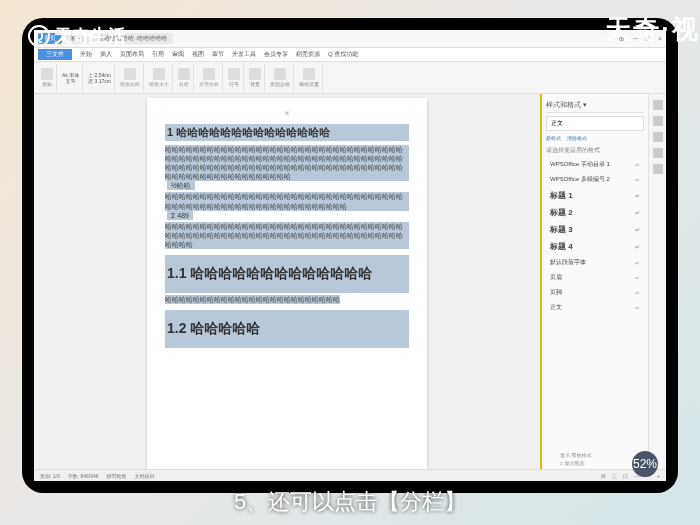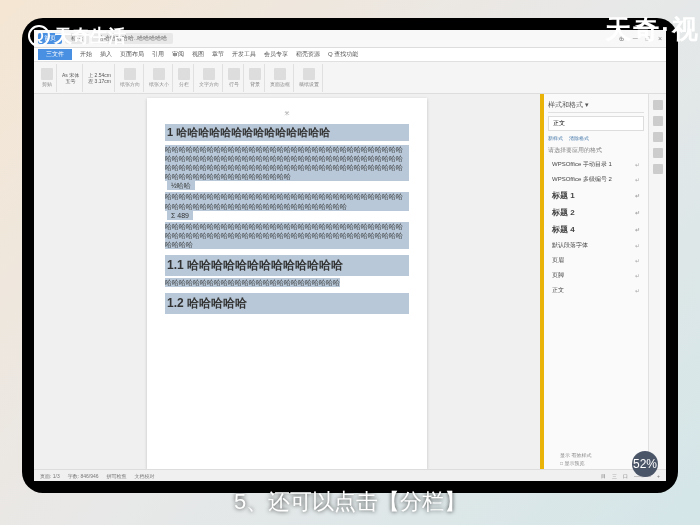--- a/index.html
+++ b/index.html
@@ -23,25 +23,25 @@
 .rb-icons{display:flex;gap:2px}
 .rb-icon{width:12px;height:12px;background:#ddd;border-radius:1px}
 .rb-label{font-size:5px;color:#888;margin-top:1px}
 .rb-text{font-size:5px;color:#555}
 .content{display:flex;height:calc(100% - 76px)}
 .doc-area{flex:1;background:#f0f0f0;display:flex;justify-content:center;padding-top:4px;overflow:hidden}
 .page{width:280px;background:#fff;box-shadow:0 1px 3px rgba(0,0,0,0.2);padding:12px 18px;font-size:7px;color:#333}
 .ruler-mark{text-align:center;font-size:5px;color:#999;margin-bottom:8px}
 .sel{background:#b8c8d8}
 .h1{font-size:11px;font-weight:bold;margin:8px 0 4px;padding:1px 2px}
-.h2{font-size:12px;font-weight:bold;margin:6px 0 2px;padding:2px 2px}
+.h2{font-size:14px;font-weight:bold;margin:6px 0 2px;padding:10px 2px}
 .body-block{line-height:1.3;margin:2px 0;word-break:break-all}
 .body-block span{display:inline-block}
 .formula{background:#b8c8d8;padding:0 4px;margin:0 2px;font-size:7px}
-.side-panel{width:108px;background:#fafafa;border-left:4px solid #eab308;padding:4px;font-size:6px}
+.side-panel{width:108px;background:#fafafa;border-left:2px solid #eab308;padding:4px;font-size:6px}
 .sp-title{font-size:7px;color:#555;padding:2px 0;border-bottom:1px solid #e0e0e0;margin-bottom:3px}
 .sp-current{background:#fff;border:1px solid #ddd;padding:2px 4px;margin-bottom:2px}
 .sp-subhead{font-size:6px;color:#888;padding:3px 0 2px}
 .sp-item{padding:3px 4px;display:flex;justify-content:space-between;align-items:center;color:#444;cursor:pointer}
 .sp-check{color:#aaa;font-size:6px}
 .sp-bold{font-weight:bold;font-size:8px}
 .sp-bottom{position:absolute;bottom:14px;right:6px;width:100px;font-size:5px;color:#888}
 .sp-footer-item{display:flex;align-items:center;gap:3px;padding:1px 0}
 .statusbar{position:absolute;bottom:0;left:0;right:0;height:12px;background:#f0f0f0;border-top:1px solid #ddd;display:flex;align-items:center;font-size:5px;color:#777;padding:0 6px;gap:8px}
 .statusbar .sb-right{margin-left:auto;display:flex;gap:6px;align-items:center}
@@ -188,20 +188,24 @@
             </div>
             <div class="sp-item sp-bold">
               <span>标题 1</span>
               <span class="sp-check">↵</span>
             </div>
             <div class="sp-item sp-bold">
               <span>标题 2</span>
               <span class="sp-check">↵</span>
             </div>
             <div class="sp-item sp-bold">
+              <span>标题 3</span>
+              <span class="sp-check">↵</span>
+            </div>
+            <div class="sp-item sp-bold">
               <span>标题 4</span>
               <span class="sp-check">↵</span>
             </div>
             <div class="sp-item">
               <span>默认段落字体</span>
               <span class="sp-check">↵</span>
             </div>
             <div class="sp-item">
               <span>页眉</span>
               <span class="sp-check">↵</span>

